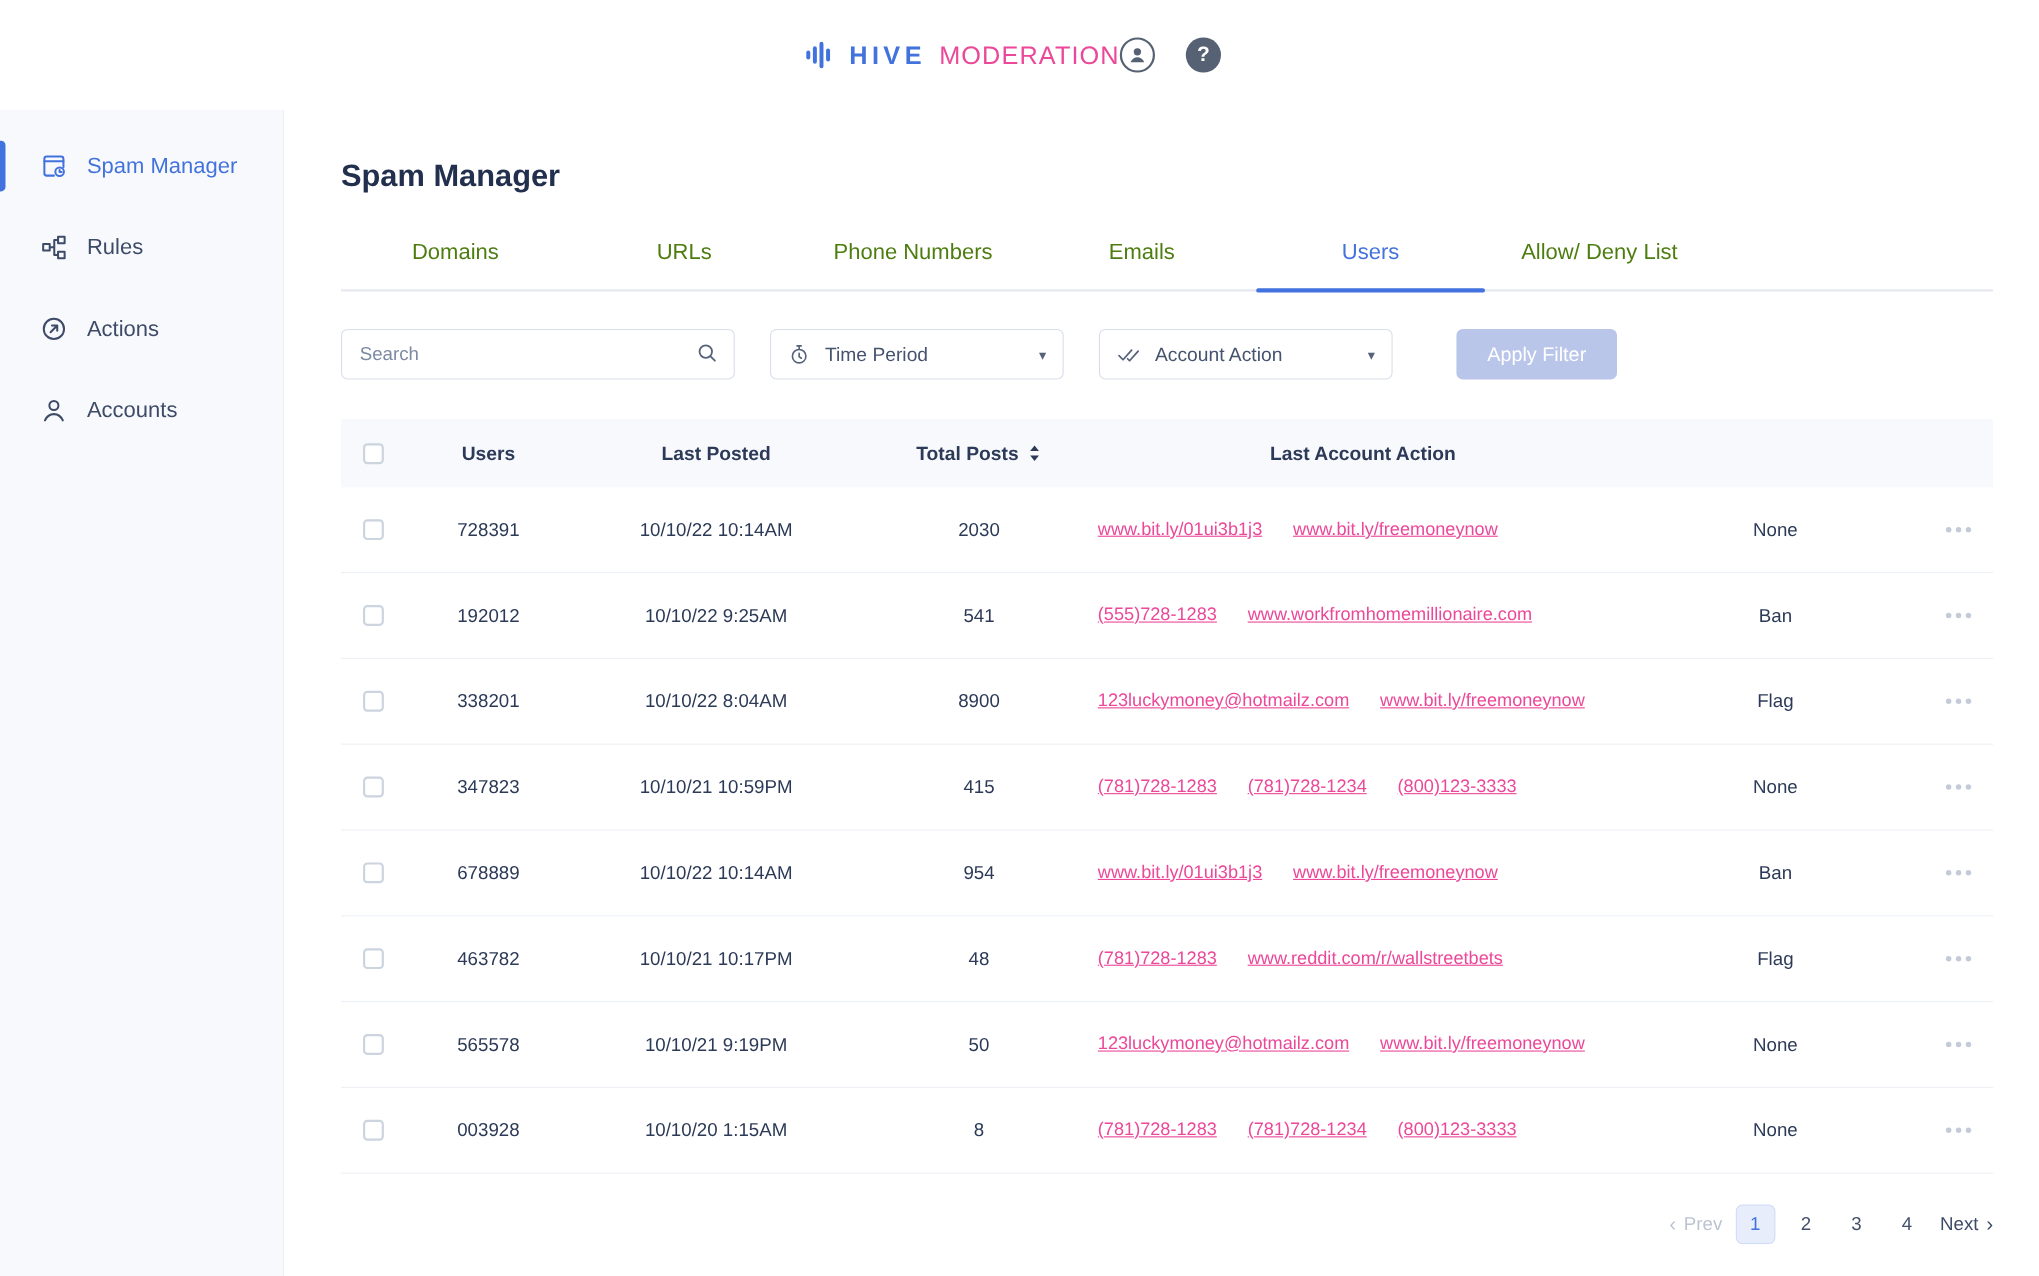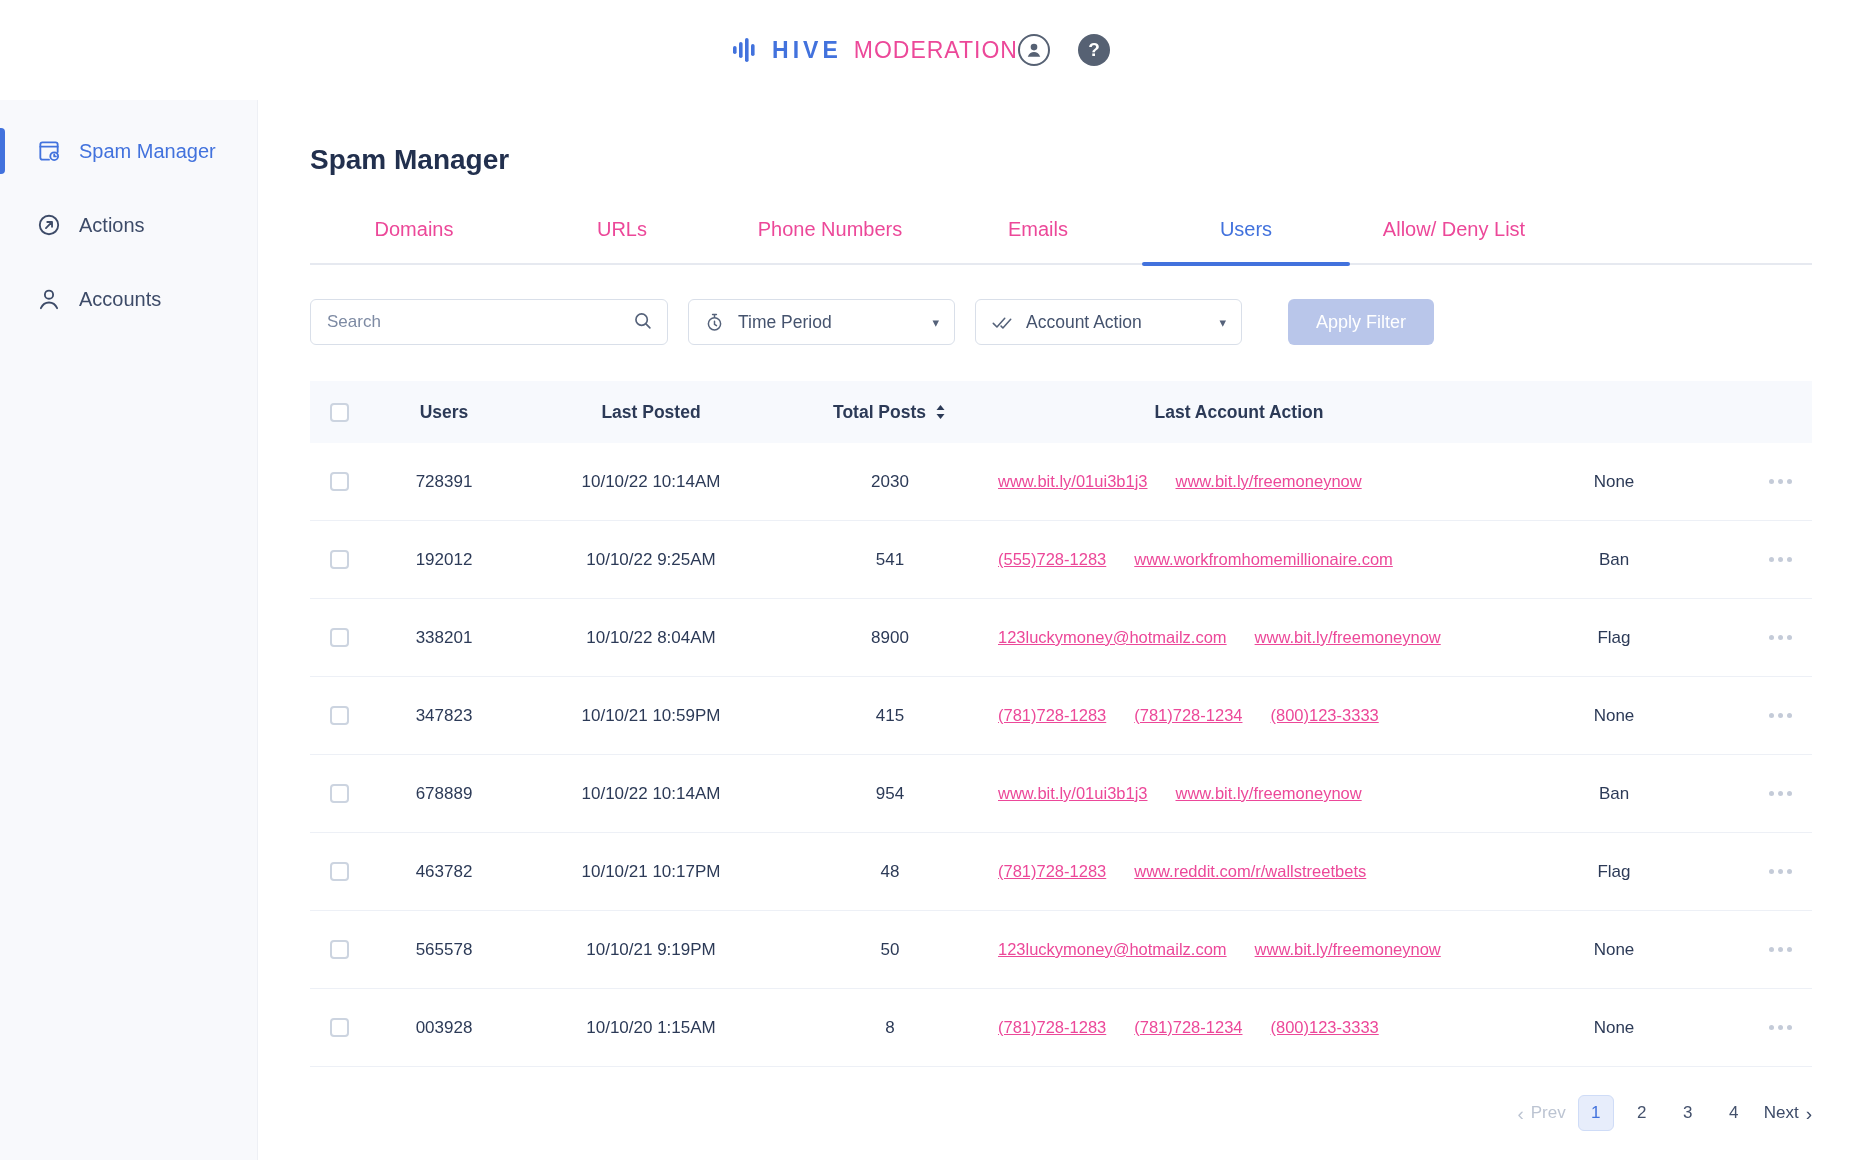--- a/index.html
+++ b/index.html
@@ -21,26 +21,26 @@
   .side-item{display:flex;align-items:center;gap:17px;padding:24px 18px 24px 36px;font-size:20px;color:#3d4b68;cursor:pointer;position:relative}
   .side-item .side-icon{display:flex;color:inherit}
   .side-item.active{color:#4272dd}
   .side-item.active::before{content:"";position:absolute;left:0;top:14px;bottom:14px;width:5px;background:#4272dd;border-radius:0 4px 4px 0}
 
   
   .main{grid-row:2;padding:44px 42px 0 52px;overflow:hidden}
   .page-title{font-size:28px;color:#22304e;font-weight:bold;margin-bottom:42px}
 
   .tabs{display:flex;border-bottom:2px solid #e6e9f0}
-  .tab{width:208px;text-align:center;padding-bottom:22px;font-size:20px;color:#ec4899;cursor:pointer;position:relative}
+  .tab{width:208px;text-align:center;padding-bottom:22px;font-size:20px;color:#4d7c0f;cursor:pointer;position:relative}
   .tab.active{color:#4272dd}
   .tab.active::after{content:"";position:absolute;left:0;right:0;bottom:-3px;height:4px;background:#4272dd;border-radius:2px}
 
   
-  .filters{display:flex;align-items:center;gap:20px;margin-top:34px}
+  .filters{display:flex;align-items:center;gap:32px;margin-top:34px}
   .search-box{position:relative;width:358px}
   .search-box input{width:100%;height:46px;border:1px solid #d9dfe9;border-radius:6px;padding:0 46px 0 16px;font-size:17px;color:#33415e;background:#fff;outline:none;font-family:inherit}
   .search-box input::placeholder{color:#7d8aa3}
   .search-icon{position:absolute;right:14px;top:11px;color:#55627a}
   .dropdown{width:267px;height:46px;border:1px solid #d9dfe9;border-radius:6px;display:flex;align-items:center;gap:13px;padding:0 15px;font-size:17.5px;color:#45536e;cursor:pointer;background:#fff}
   .dropdown .dd-icon{display:flex;color:#55627a}
   .dropdown .caret{margin-left:auto;color:#55627a;font-size:13px}
   .apply-btn{height:46px;padding:0 28px;margin-left:26px;background:#b9c6ea;color:#fff;border:none;border-radius:6px;font-size:18px;font-family:inherit;cursor:default}
 
   
@@ -101,20 +101,31 @@
       <div class="side-item active">
         <span class="side-icon">
           <svg width="26" height="26" viewBox="0 0 24 24" fill="none" stroke="currentColor" stroke-width="1.7" stroke-linecap="round" stroke-linejoin="round">
             <path d="M20 13V6a2 2 0 0 0-2-2H6a2 2 0 0 0-2 2v12a2 2 0 0 0 2 2h6"></path>
             <path d="M4 8h16"></path>
             <circle cx="16.8" cy="16.8" r="3.6"></circle>
             <path d="M16.8 15.2v1.8h1.6"></path>
           </svg>
         </span>
         <span>Spam Manager</span>
+      </div>
+      <div class="side-item">
+        <span class="side-icon">
+          <svg width="26" height="26" viewBox="0 0 24 24" fill="none" stroke="currentColor" stroke-width="1.7" stroke-linejoin="round">
+            <rect x="3" y="9" width="5.5" height="5.5"></rect>
+            <rect x="15.5" y="3" width="5.5" height="5.5"></rect>
+            <rect x="15.5" y="15.5" width="5.5" height="5.5"></rect>
+            <path d="M8.5 11.8h3.8V5.8h3.2M12.3 11.8v6.5h3.2"></path>
+          </svg>
+        </span>
+        <span>Rules</span>
       </div>
       <div class="side-item">
         <span class="side-icon">
           <svg width="26" height="26" viewBox="0 0 24 24" fill="none" stroke="currentColor" stroke-width="1.7" stroke-linecap="round" stroke-linejoin="round">
             <circle cx="12" cy="12" r="8.5"></circle>
             <path d="M9.2 14.8l5.6-5.6M10.4 9.2h4.4v4.4"></path>
           </svg>
         </span>
         <span>Actions</span>
       </div>

